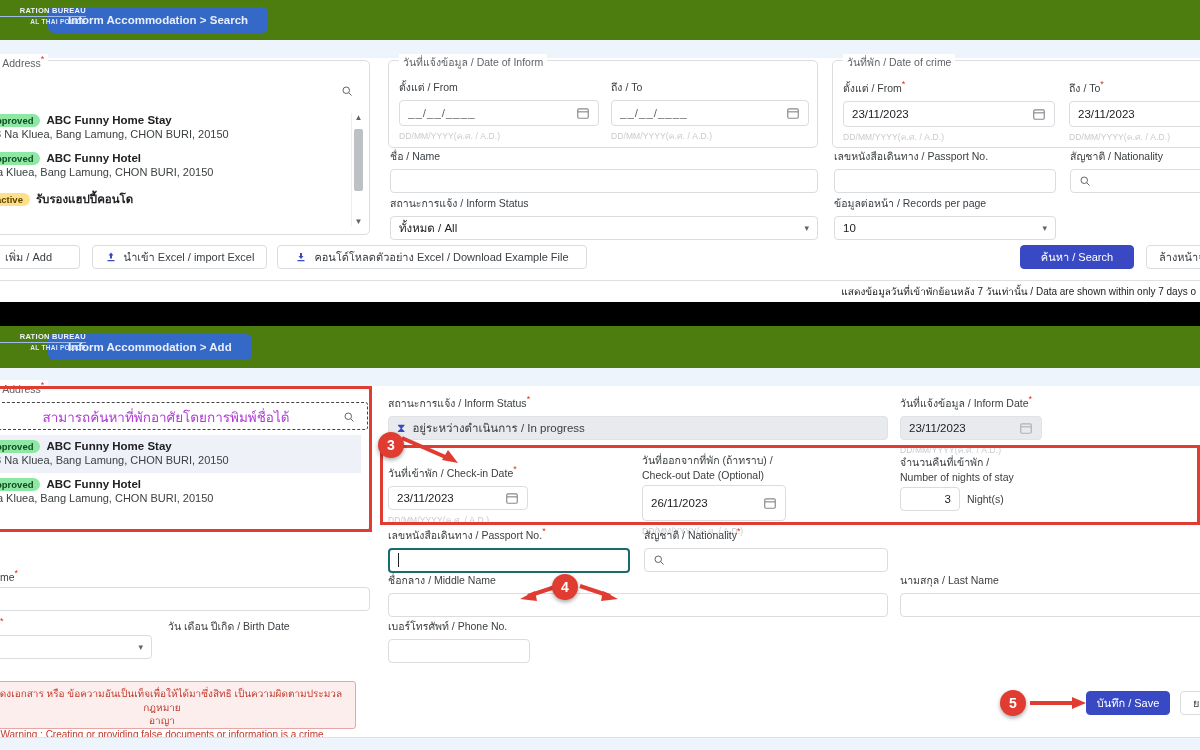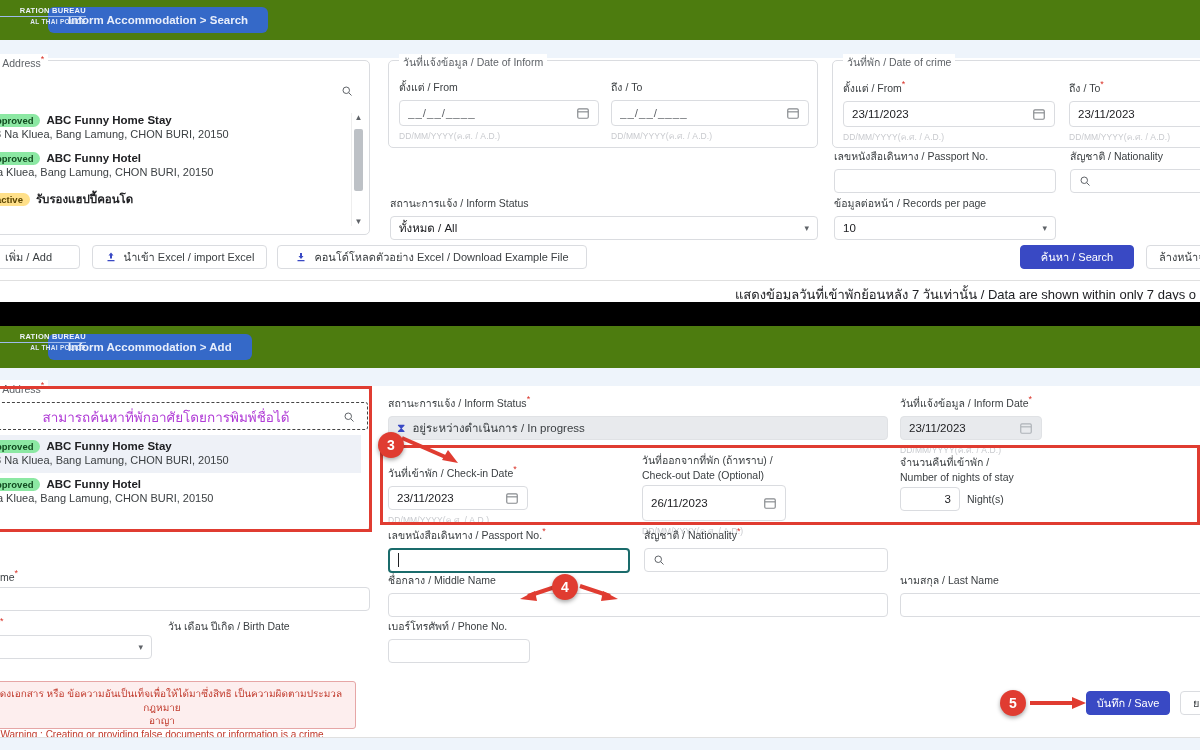--- a/index.html
+++ b/index.html
@@ -78,21 +78,21 @@
   .redbox { position:absolute; border:3px solid #e03c31; }
   .marker {
     position:absolute; width:26px; height:26px; border-radius:50%;
     background:#e03c31; color:#fff; font-size:14px; font-weight:bold;
     display:flex; align-items:center; justify-content:center;
     box-shadow:0 2px 4px rgba(0,0,0,.35); z-index:40;
   }
   .arrow { position:absolute; z-index:39; }
 
   .blackbar { background:#000; height:22px; }
-  .notefoot { font-size:13px; color:#202124; text-align:right; padding-right:4px;padding-left:19px; }
+  .notefoot { font-size:10px; color:#202124; text-align:right; padding-right:4px;padding-left:19px; }
 
   .warnbox {
     position:absolute; border:1px solid #e6a6a6; background:#fdeeee;
     border-radius:3px; text-align:center; color:#c0392b;
     font-size:10px; line-height:1.35; padding:5px 8px;
   }
 </style>
 </head>
 <body>
 
@@ -181,20 +181,26 @@
           <span class="val" style="color:#5f6368;letter-spacing:1px;">__/__/____</span>
           <svg class="ico cal" viewBox="0 0 24 24" fill="none" stroke="#5f6368" stroke-width="2">
               <rect x="3" y="5" width="18" height="16" rx="2"></rect>
               <line x1="3" y1="10" x2="21" y2="10"></line>
             </svg>
         </div>
         <div class="hint" style="margin-top:3px;">DD/MM/YYYY(ค.ศ. / A.D.)</div>
       </div>
     </div>
 
+    <div style="position:absolute;left:390px;top:148px;width:428px;">
+      <div class="lbl">ชื่อ / Name</div>
+      <div class="inp" style="margin-top:4px;height:24px;">
+          <span class="val"></span>
+        </div>
+    </div>
 
     <div style="position:absolute;left:390px;top:195px;width:428px;">
       <div class="lbl">สถานะการแจ้ง / Inform Status</div>
       <div class="inp sel" style="margin-top:4px;height:24px;">
         <span class="val">ทั้งหมด / All</span>
         <span class="dd">▾</span>
       </div>
     </div>
 
     <div class="fieldset" style="left:832px;top:60px;width:400px;height:88px;">

